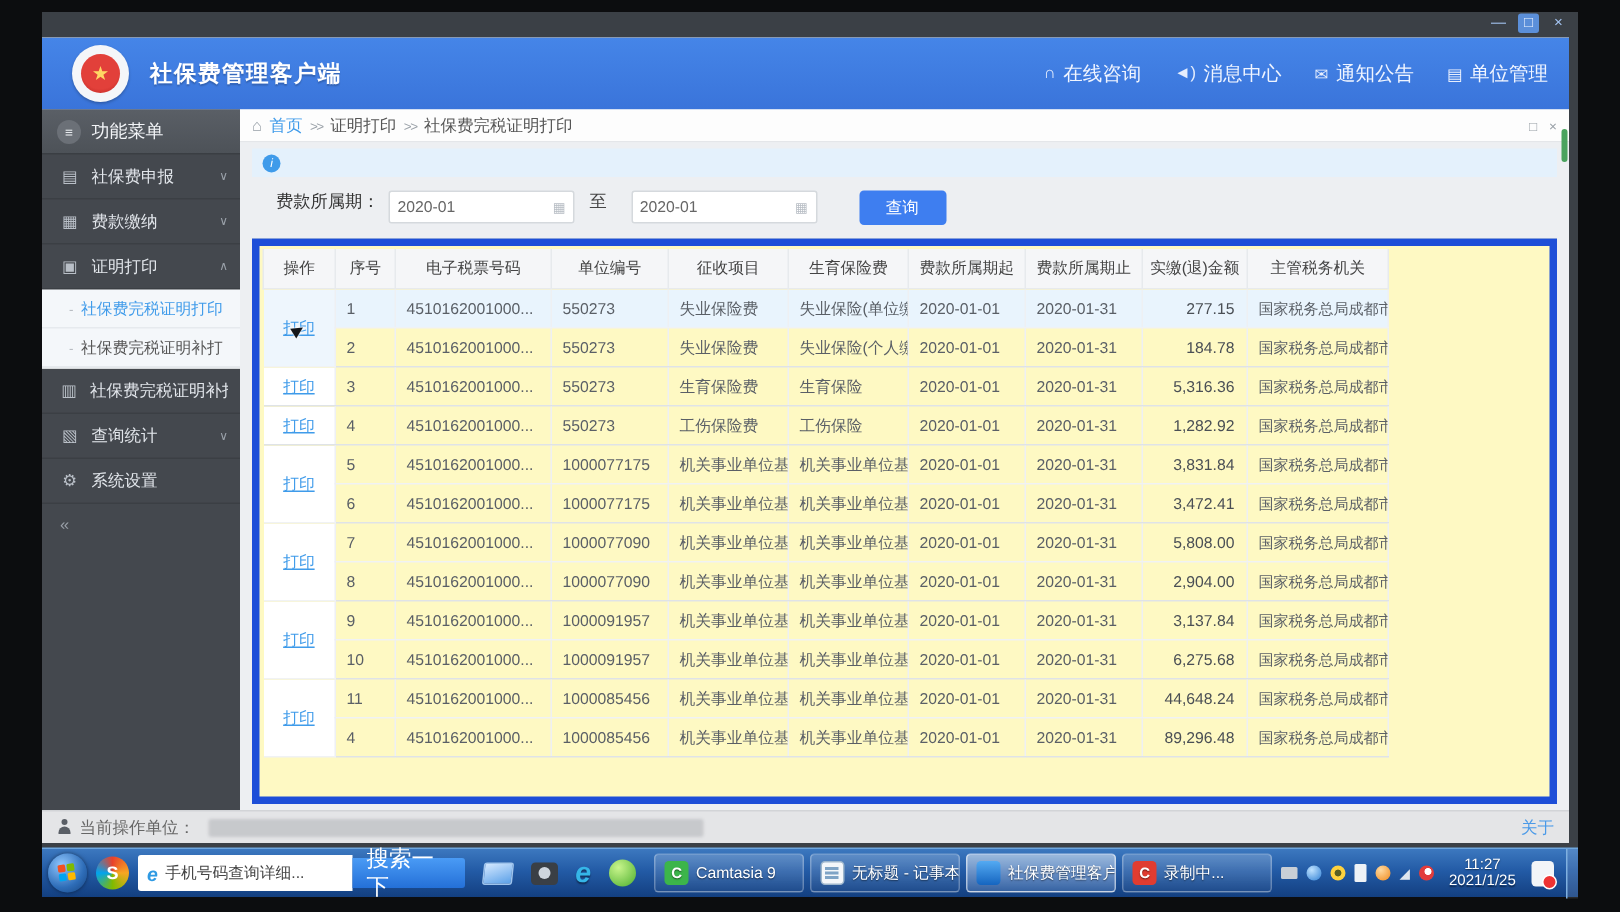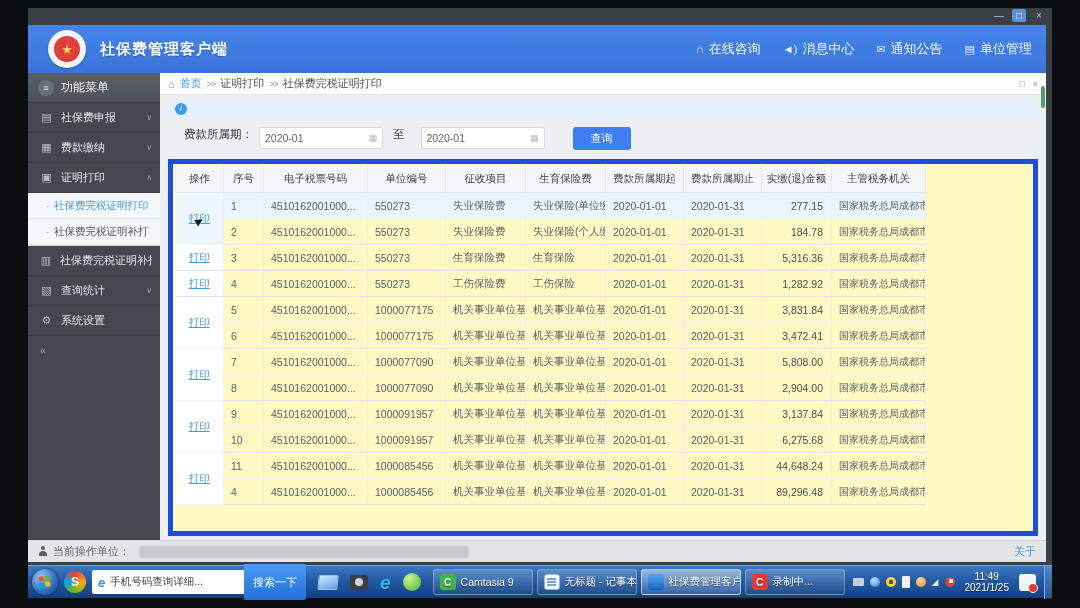--- a/index.html
+++ b/index.html
@@ -105,22 +105,22 @@
        display:grid;grid-template-columns:5px 5px;grid-template-rows:5px 5px;gap:1px;}
   .orb .flag i{border-radius:1px;}
   .orb .f1{background:#f25022}.orb .f2{background:#7fba00}.orb .f3{background:#00a4ef}.orb .f4{background:#ffb900}
   .sogou{width:22px;height:22px;border-radius:50%;flex:0 0 22px;
        background:conic-gradient(#e8412c,#f6a623,#7fba00,#00a4ef,#e8412c);
        display:flex;align-items:center;justify-content:center;color:#fff;font-weight:bold;font-size:12px;}
   .searchbox{height:24px;width:152px;background:#fff;border-radius:2px 0 0 2px;display:flex;align-items:center;
        gap:5px;padding:0 6px;box-sizing:border-box;}
   .ie-mini{color:#2f9ae3;font-size:13px;font-weight:bold;font-style:italic;line-height:1;}
   .search-text{font-size:10.5px;color:#444;white-space:nowrap;overflow:hidden;text-align:center;}
-  .search-btn{height:36px;padding:0 9px;background:linear-gradient(180deg,#4a9bf5,#2470d8);color:#fff;
-       font-size:11px;display:flex;align-items:center;border-radius:0 2px 2px 0;margin-left:-6px;}
+  .search-btn{height:20px;padding:0 9px;background:linear-gradient(180deg,#4a9bf5,#2470d8);color:#fff;
+       font-size:15px;display:flex;align-items:center;border-radius:0 2px 2px 0;margin-left:-6px;}
   .qicons{display:flex;gap:12px;align-items:center;margin:0 6px;}
   .q-window{width:18px;height:13px;background:linear-gradient(160deg,#d4e8ff,#5aa0e8);border:1px solid #9fc4ec;border-radius:2px;transform:skewX(-6deg);}
   .q-snip{width:18px;height:15px;background:#3a3f45;border-radius:3px;position:relative;}
   .q-snip::after{content:"";position:absolute;left:5px;top:3px;width:8px;height:8px;border-radius:50%;background:#cfd6de;}
   .q-ie{color:#35b6e8;font-size:19px;font-weight:bold;font-style:italic;line-height:1;text-shadow:0 1px 1px rgba(0,0,0,.4);}
   .q-green{width:18px;height:18px;border-radius:50%;background:radial-gradient(circle at 35% 30%,#c9f58c,#4caf2f);}
   .tbtn{height:26px;width:100px;flex:0 0 100px;display:flex;align-items:center;gap:5px;padding:0 6px;box-sizing:border-box;
        border:1px solid rgba(255,255,255,.28);border-radius:3px;color:#fff;font-size:10.5px;
        background:linear-gradient(180deg,rgba(255,255,255,.2),rgba(255,255,255,.04));
        text-shadow:0 1px 1px rgba(0,0,0,.55);overflow:hidden;white-space:nowrap;}
@@ -491,20 +491,20 @@
       <div class="tray" id="tray-area">
           <span class="tray-briefcase-icon"></span>
           <span class="tray-blue-orb-icon"></span>
           <span class="tray-yellow-orb-icon"></span>
           <span class="tray-ime-icon"></span>
           <span class="tray-orange-orb-icon"></span>
           <span class="tray-network-icon">◢</span>
           <span class="tray-red-orb-icon"></span>
         </div>
       <div class="clock">
-        <div>11:49</div>
+        <div>11:27</div>
         <div>2021/1/25</div>
       </div>
       <div class="badge-ic"></div>
       <div class="showdesk"></div>
     </div>
   </div>
 </div>
 
 </body></html>

